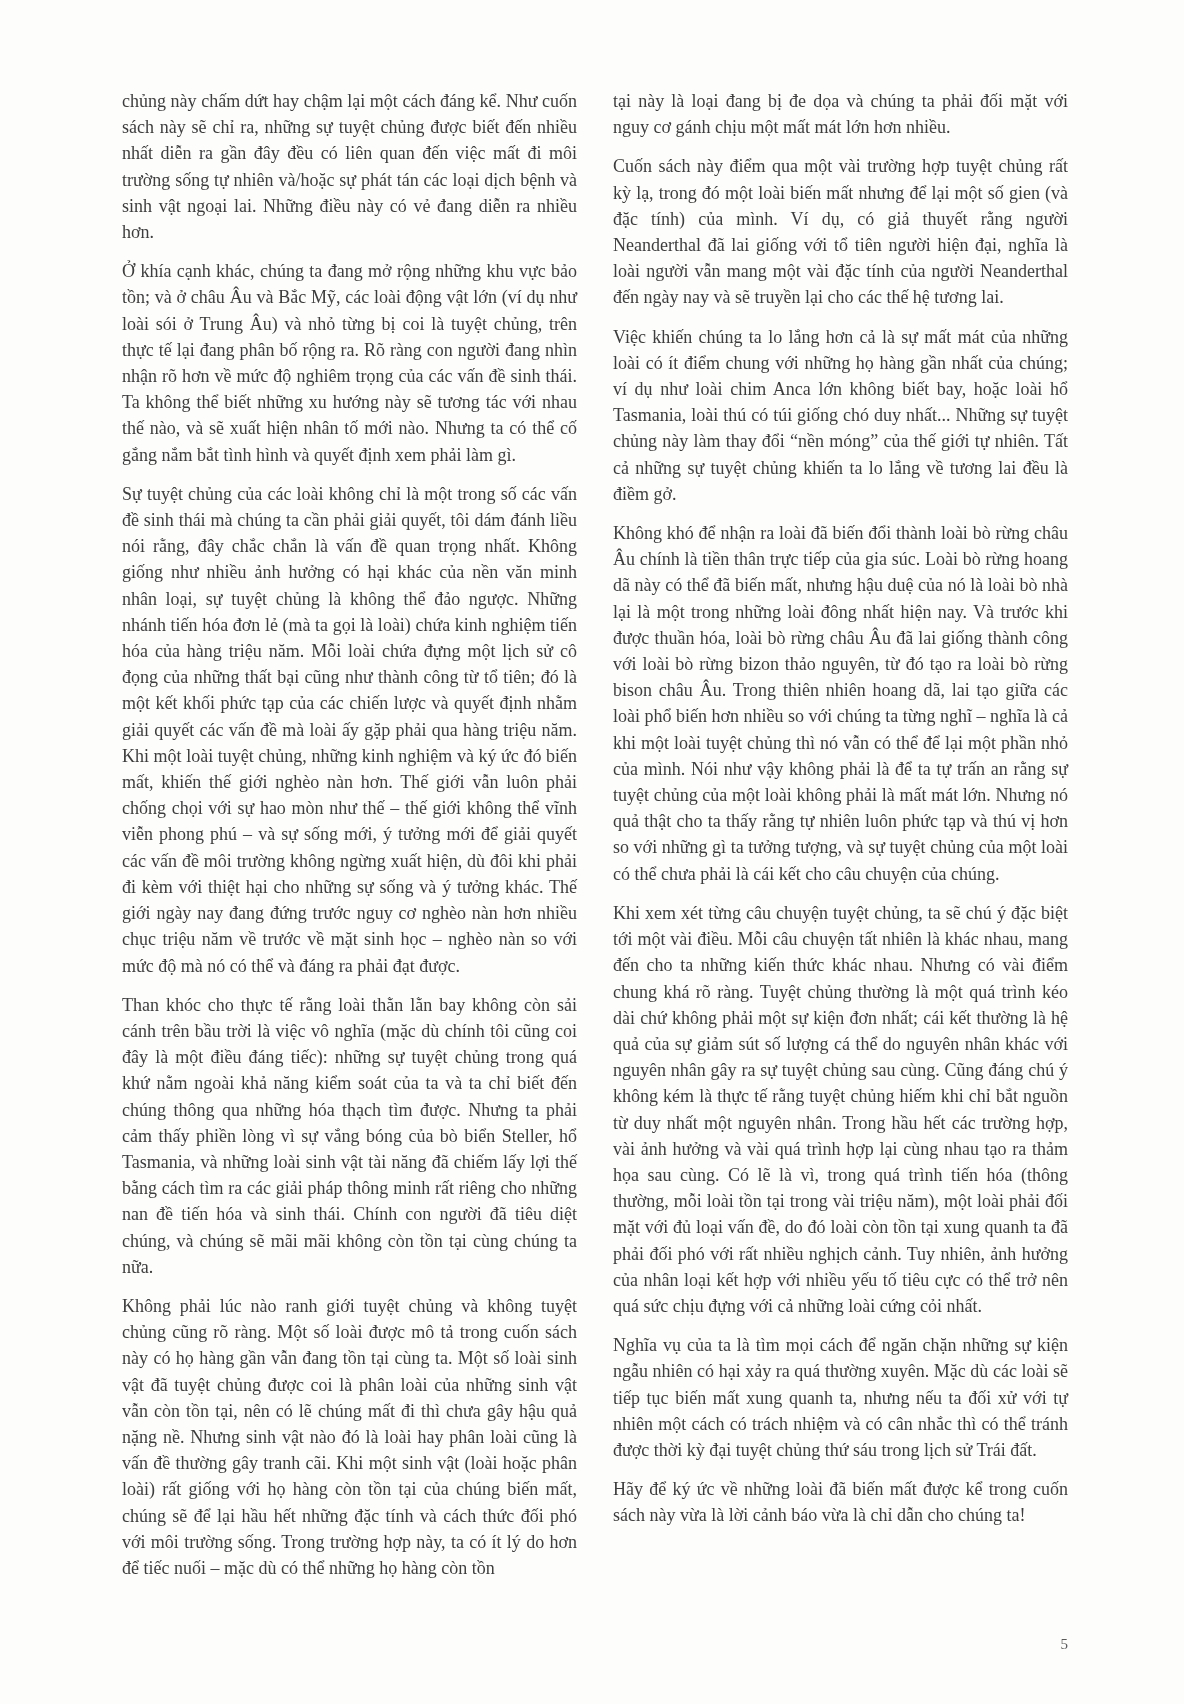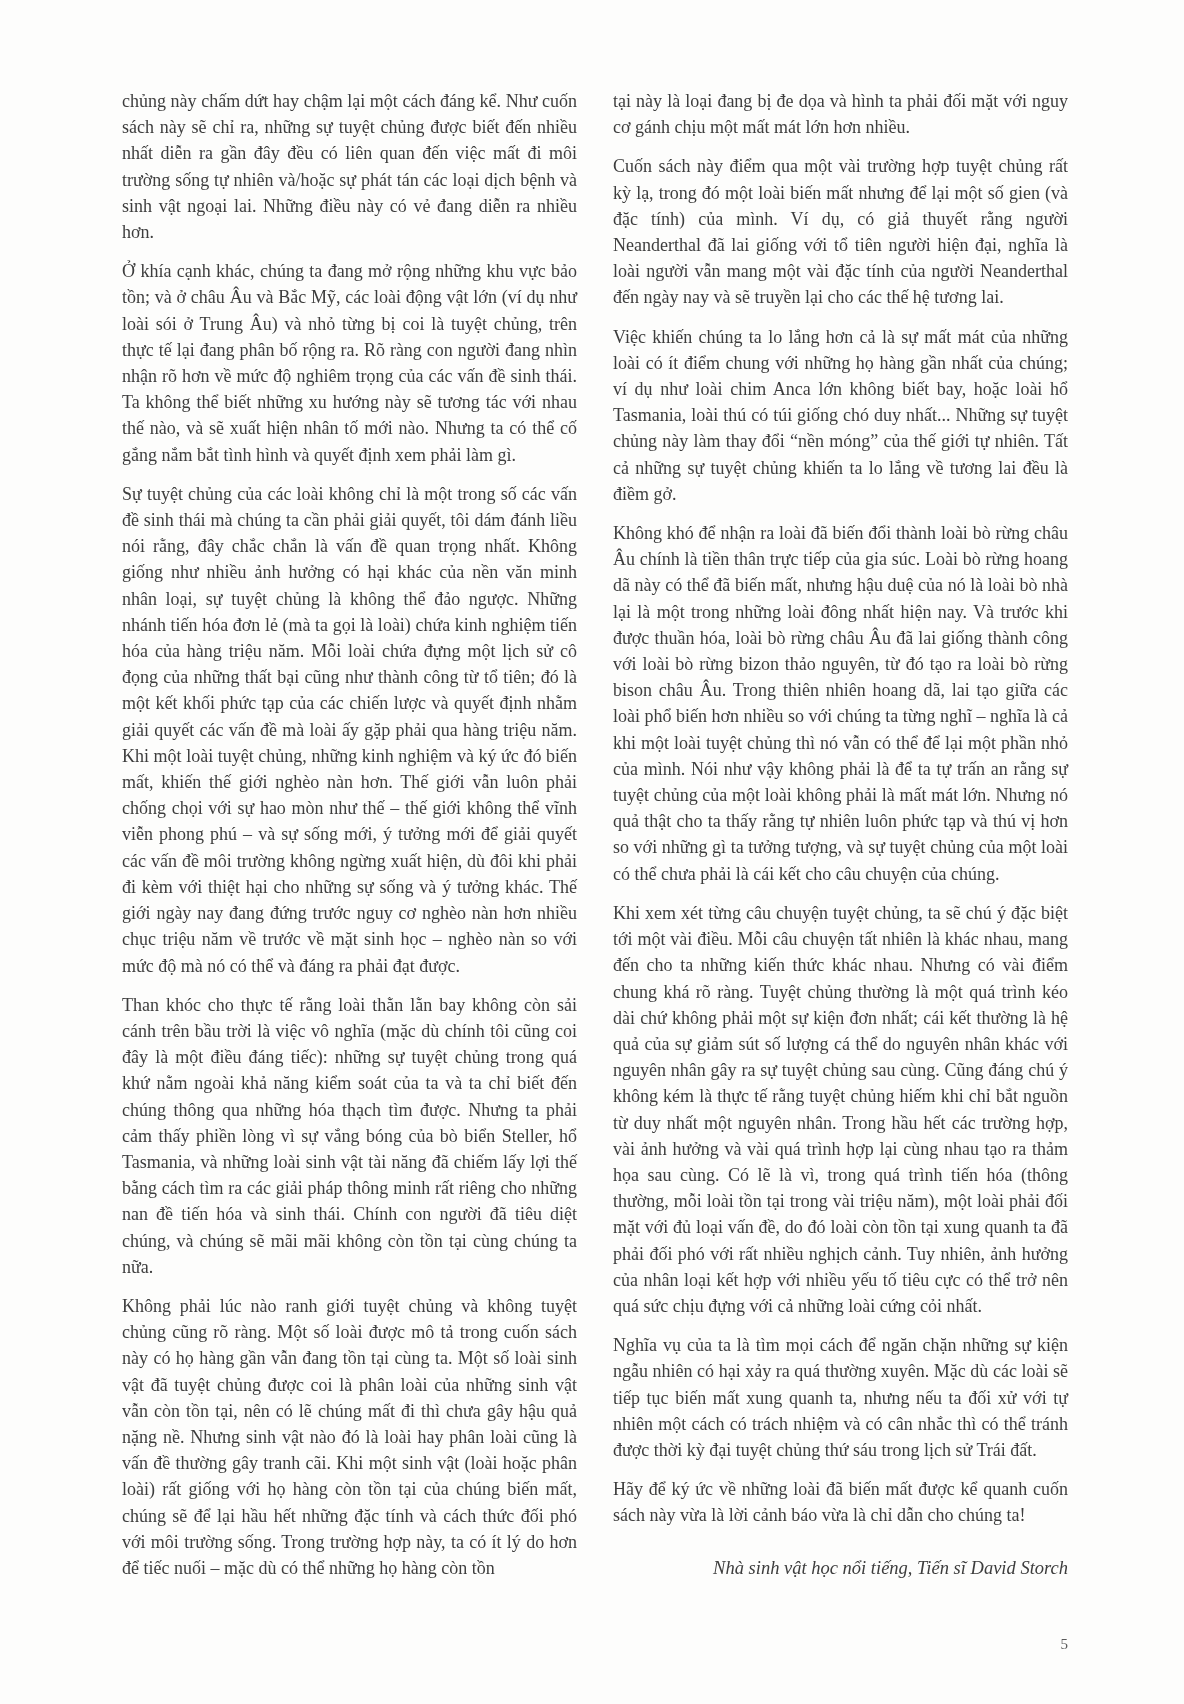--- a/index.html
+++ b/index.html
@@ -63,26 +63,25 @@
 
     <div class="col">
       <p>chủng này chấm dứt hay chậm lại một cách đáng kể. Như cuốn sách này sẽ chỉ ra, những sự tuyệt chủng được biết đến nhiều nhất diễn ra gần đây đều có liên quan đến việc mất đi môi trường sống tự nhiên và/hoặc sự phát tán các loại dịch bệnh và sinh vật ngoại lai. Những điều này có vẻ đang diễn ra nhiều hơn.</p>
       <p>Ở khía cạnh khác, chúng ta đang mở rộng những khu vực bảo tồn; và ở châu Âu và Bắc Mỹ, các loài động vật lớn (ví dụ như loài sói ở Trung Âu) và nhỏ từng bị coi là tuyệt chủng, trên thực tế lại đang phân bố rộng ra. Rõ ràng con người đang nhìn nhận rõ hơn về mức độ nghiêm trọng của các vấn đề sinh thái. Ta không thể biết những xu hướng này sẽ tương tác với nhau thế nào, và sẽ xuất hiện nhân tố mới nào. Nhưng ta có thể cố gắng nắm bắt tình hình và quyết định xem phải làm gì.</p>
       <p>Sự tuyệt chủng của các loài không chỉ là một trong số các vấn đề sinh thái mà chúng ta cần phải giải quyết, tôi dám đánh liều nói rằng, đây chắc chắn là vấn đề quan trọng nhất. Không giống như nhiều ảnh hưởng có hại khác của nền văn minh nhân loại, sự tuyệt chủng là không thể đảo ngược. Những nhánh tiến hóa đơn lẻ (mà ta gọi là loài) chứa kinh nghiệm tiến hóa của hàng triệu năm. Mỗi loài chứa đựng một lịch sử cô đọng của những thất bại cũng như thành công từ tổ tiên; đó là một kết khối phức tạp của các chiến lược và quyết định nhằm giải quyết các vấn đề mà loài ấy gặp phải qua hàng triệu năm. Khi một loài tuyệt chủng, những kinh nghiệm và ký ức đó biến mất, khiến thế giới nghèo nàn hơn. Thế giới vẫn luôn phải chống chọi với sự hao mòn như thế – thế giới không thể vĩnh viễn phong phú – và sự sống mới, ý tưởng mới để giải quyết các vấn đề môi trường không ngừng xuất hiện, dù đôi khi phải đi kèm với thiệt hại cho những sự sống và ý tưởng khác. Thế giới ngày nay đang đứng trước nguy cơ nghèo nàn hơn nhiều chục triệu năm về trước về mặt sinh học – nghèo nàn so với mức độ mà nó có thể và đáng ra phải đạt được.</p>
       <p>Than khóc cho thực tế rằng loài thằn lằn bay không còn sải cánh trên bầu trời là việc vô nghĩa (mặc dù chính tôi cũng coi đây là một điều đáng tiếc): những sự tuyệt chủng trong quá khứ nằm ngoài khả năng kiểm soát của ta và ta chỉ biết đến chúng thông qua những hóa thạch tìm được. Nhưng ta phải cảm thấy phiền lòng vì sự vắng bóng của bò biển Steller, hổ Tasmania, và những loài sinh vật tài năng đã chiếm lấy lợi thế bằng cách tìm ra các giải pháp thông minh rất riêng cho những nan đề tiến hóa và sinh thái. Chính con người đã tiêu diệt chúng, và chúng sẽ mãi mãi không còn tồn tại cùng chúng ta nữa.</p>
       <p>Không phải lúc nào ranh giới tuyệt chủng và không tuyệt chủng cũng rõ ràng. Một số loài được mô tả trong cuốn sách này có họ hàng gần vẫn đang tồn tại cùng ta. Một số loài sinh vật đã tuyệt chủng được coi là phân loài của những sinh vật vẫn còn tồn tại, nên có lẽ chúng mất đi thì chưa gây hậu quả nặng nề. Nhưng sinh vật nào đó là loài hay phân loài cũng là vấn đề thường gây tranh cãi. Khi một sinh vật (loài hoặc phân loài) rất giống với họ hàng còn tồn tại của chúng biến mất, chúng sẽ để lại hầu hết những đặc tính và cách thức đối phó với môi trường sống. Trong trường hợp này, ta có ít lý do hơn để tiếc nuối – mặc dù có thể những họ hàng còn tồn</p>
     </div>
 
     <div class="col">
-      <p>tại này là loại đang bị đe dọa và hình ta phải đối mặt với nguy cơ gánh chịu một mất mát lớn hơn nhiều.</p>
+      <p>tại này là loại đang bị đe dọa và chúng ta phải đối mặt với nguy cơ gánh chịu một mất mát lớn hơn nhiều.</p>
       <p>Cuốn sách này điểm qua một vài trường hợp tuyệt chủng rất kỳ lạ, trong đó một loài biến mất nhưng để lại một số gien (và đặc tính) của mình. Ví dụ, có giả thuyết rằng người Neanderthal đã lai giống với tổ tiên người hiện đại, nghĩa là loài người vẫn mang một vài đặc tính của người Neanderthal đến ngày nay và sẽ truyền lại cho các thế hệ tương lai.</p>
       <p>Việc khiến chúng ta lo lắng hơn cả là sự mất mát của những loài có ít điểm chung với những họ hàng gần nhất của chúng; ví dụ như loài chim Anca lớn không biết bay, hoặc loài hổ Tasmania, loài thú có túi giống chó duy nhất... Những sự tuyệt chủng này làm thay đổi “nền móng” của thế giới tự nhiên. Tất cả những sự tuyệt chủng khiến ta lo lắng về tương lai đều là điềm gở.</p>
       <p>Không khó để nhận ra loài đã biến đổi thành loài bò rừng châu Âu chính là tiền thân trực tiếp của gia súc. Loài bò rừng hoang dã này có thể đã biến mất, nhưng hậu duệ của nó là loài bò nhà lại là một trong những loài đông nhất hiện nay. Và trước khi được thuần hóa, loài bò rừng châu Âu đã lai giống thành công với loài bò rừng bizon thảo nguyên, từ đó tạo ra loài bò rừng bison châu Âu. Trong thiên nhiên hoang dã, lai tạo giữa các loài phổ biến hơn nhiều so với chúng ta từng nghĩ – nghĩa là cả khi một loài tuyệt chủng thì nó vẫn có thể để lại một phần nhỏ của mình. Nói như vậy không phải là để ta tự trấn an rằng sự tuyệt chủng của một loài không phải là mất mát lớn. Nhưng nó quả thật cho ta thấy rằng tự nhiên luôn phức tạp và thú vị hơn so với những gì ta tưởng tượng, và sự tuyệt chủng của một loài có thể chưa phải là cái kết cho câu chuyện của chúng.</p>
       <p>Khi xem xét từng câu chuyện tuyệt chủng, ta sẽ chú ý đặc biệt tới một vài điều. Mỗi câu chuyện tất nhiên là khác nhau, mang đến cho ta những kiến thức khác nhau. Nhưng có vài điểm chung khá rõ ràng. Tuyệt chủng thường là một quá trình kéo dài chứ không phải một sự kiện đơn nhất; cái kết thường là hệ quả của sự giảm sút số lượng cá thể do nguyên nhân khác với nguyên nhân gây ra sự tuyệt chủng sau cùng. Cũng đáng chú ý không kém là thực tế rằng tuyệt chủng hiếm khi chỉ bắt nguồn từ duy nhất một nguyên nhân. Trong hầu hết các trường hợp, vài ảnh hưởng và vài quá trình hợp lại cùng nhau tạo ra thảm họa sau cùng. Có lẽ là vì, trong quá trình tiến hóa (thông thường, mỗi loài tồn tại trong vài triệu năm), một loài phải đối mặt với đủ loại vấn đề, do đó loài còn tồn tại xung quanh ta đã phải đối phó với rất nhiều nghịch cảnh. Tuy nhiên, ảnh hưởng của nhân loại kết hợp với nhiều yếu tố tiêu cực có thể trở nên quá sức chịu đựng với cả những loài cứng cỏi nhất.</p>
       <p>Nghĩa vụ của ta là tìm mọi cách để ngăn chặn những sự kiện ngẫu nhiên có hại xảy ra quá thường xuyên. Mặc dù các loài sẽ tiếp tục biến mất xung quanh ta, nhưng nếu ta đối xử với tự nhiên một cách có trách nhiệm và có cân nhắc thì có thể tránh được thời kỳ đại tuyệt chủng thứ sáu trong lịch sử Trái đất.</p>
-      <p>Hãy để ký ức về những loài đã biến mất được kể quanh cuốn sách này vừa là lời cảnh báo vừa là chỉ dẫn cho chúng ta!</p>
-      <p class="signature">Nhà sinh vật học nổi tiếng, Tiến sĩ David Storch</p>
+      <p>Hãy để ký ức về những loài đã biến mất được kể trong cuốn sách này vừa là lời cảnh báo vừa là chỉ dẫn cho chúng ta!</p>
     </div>
 
   </div>
 
   <div class="page-number">5</div>
 </div>
 
 </body></html>

